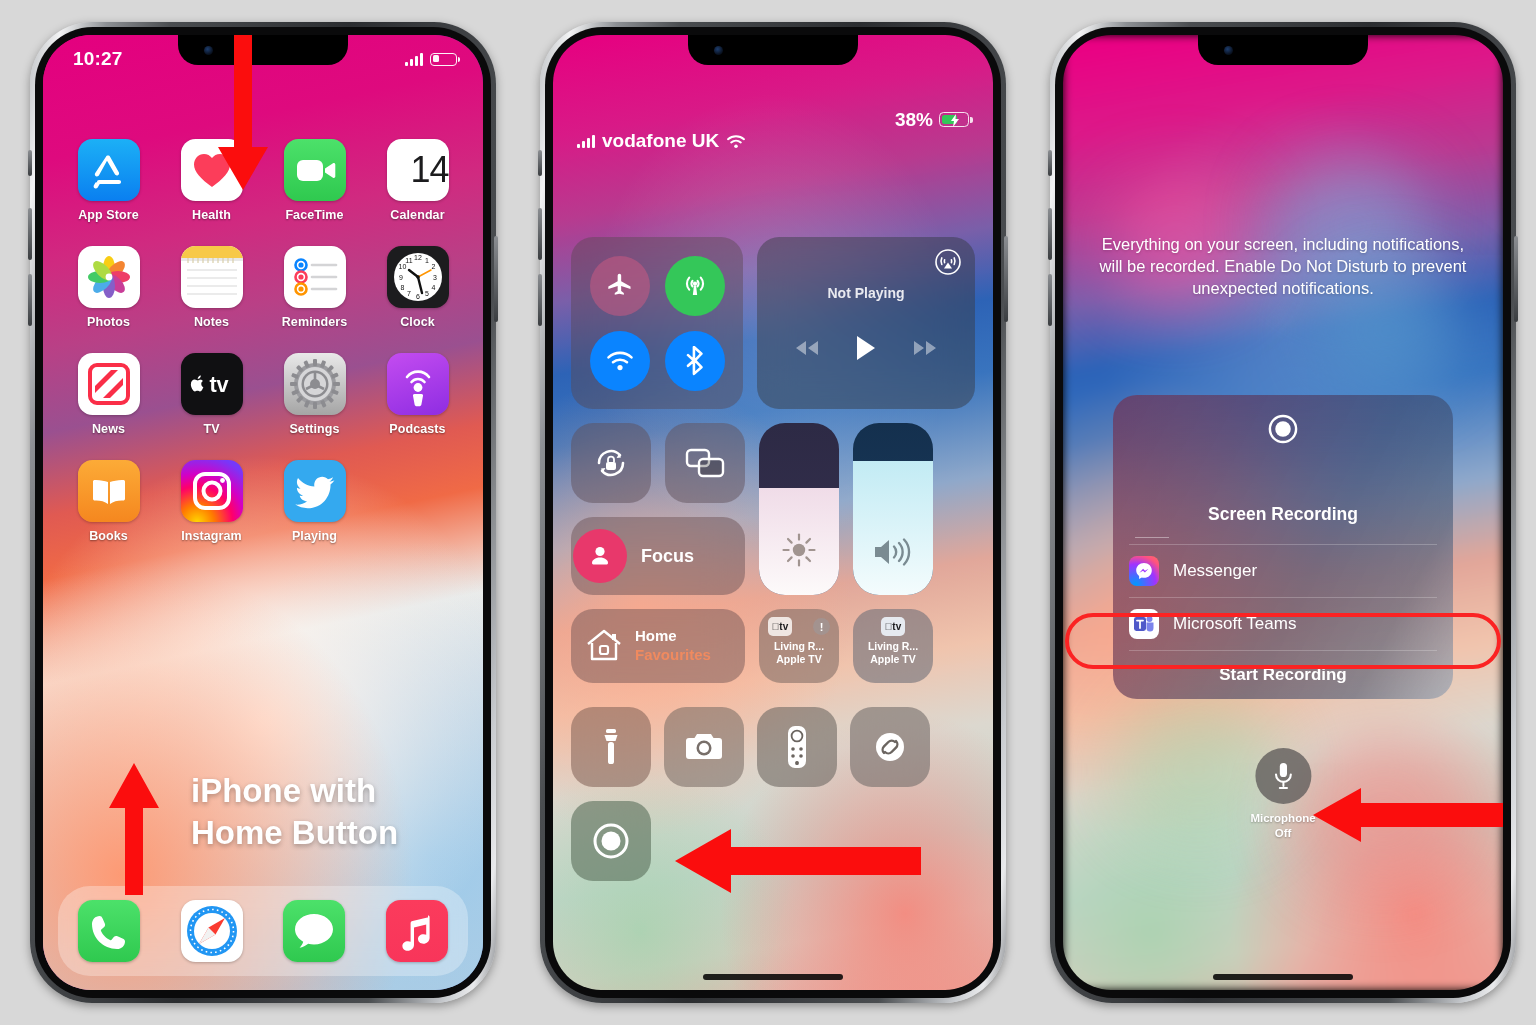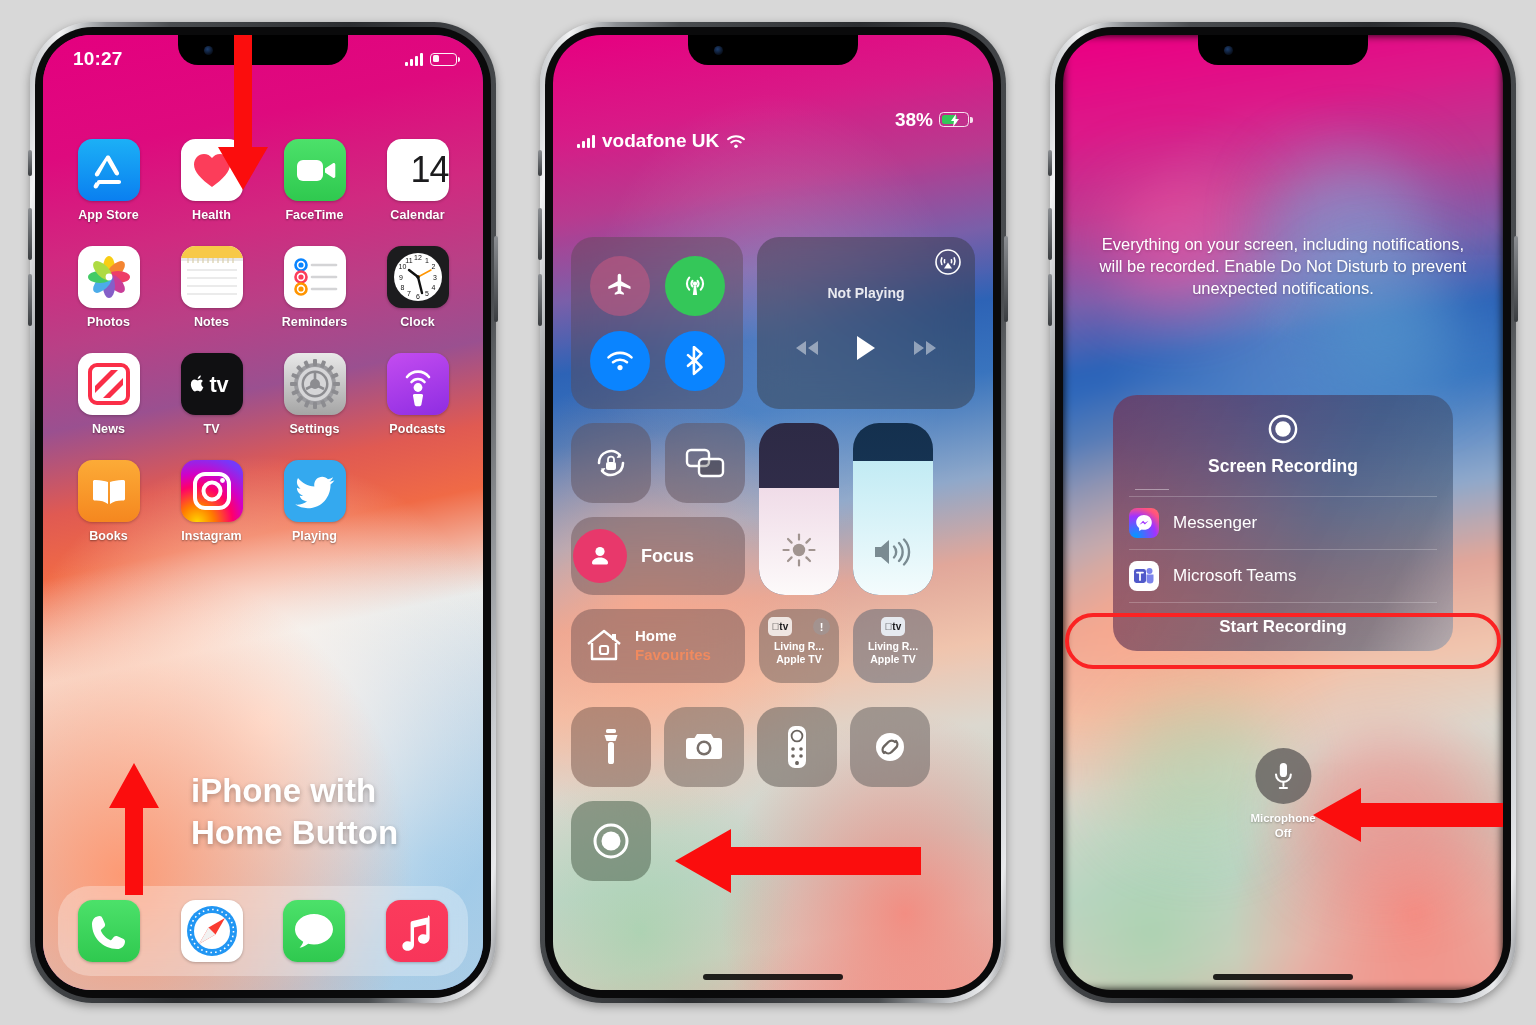--- a/index.html
+++ b/index.html
@@ -184,21 +184,21 @@
   
   .srtext { position:absolute; top:198px; left:26px; right:26px; z-index:14;
             color:#fff; font-size:16.5px; line-height:1.34; text-align:center;
             text-shadow:0 1px 3px rgba(0,0,0,.22); }
   .srpanel { position:absolute; top:360px; left:50px; right:50px; z-index:14;
              border-radius:24px; overflow:hidden;
              background:linear-gradient(118deg, rgba(120,40,70,.62) 0%, rgba(90,45,80,.60) 28%,
                         rgba(55,60,95,.58) 58%, rgba(60,80,110,.56) 80%, rgba(120,150,180,.48) 100%);
              backdrop-filter:blur(24px); }
   .srhead { padding:16px 0 12px; display:flex; flex-direction:column; align-items:center; gap:9px; }
-  .srhead .t { color:#fff; font-size:17.5px; font-weight:700; }
+  .srhead .t { color:#fff; font-size:17.5px; font-weight:700;margin-top:48px; }
   .srdivider { height:1px; background:rgba(255,255,255,.22); margin:0 16px; }
   .srrow { display:flex; align-items:center; gap:14px; padding:11px 0 11px 16px; }
   .srrow .nm { color:#fff; font-size:17px; }
   .srappico { width:30px; height:30px; border-radius:8px; overflow:hidden;
               display:flex; align-items:center; justify-content:center; background:#fff; }
   .srstart { padding:14px 0; text-align:center; color:#fff; font-size:17px; font-weight:600; }
   .redring { position:absolute; left:0px; right:0px; z-index:30;
              border:4px solid #fb2323; border-radius:30px; }
 
   .micwrap { position:absolute; left:50%; transform:translateX(-50%); bottom:150px;

